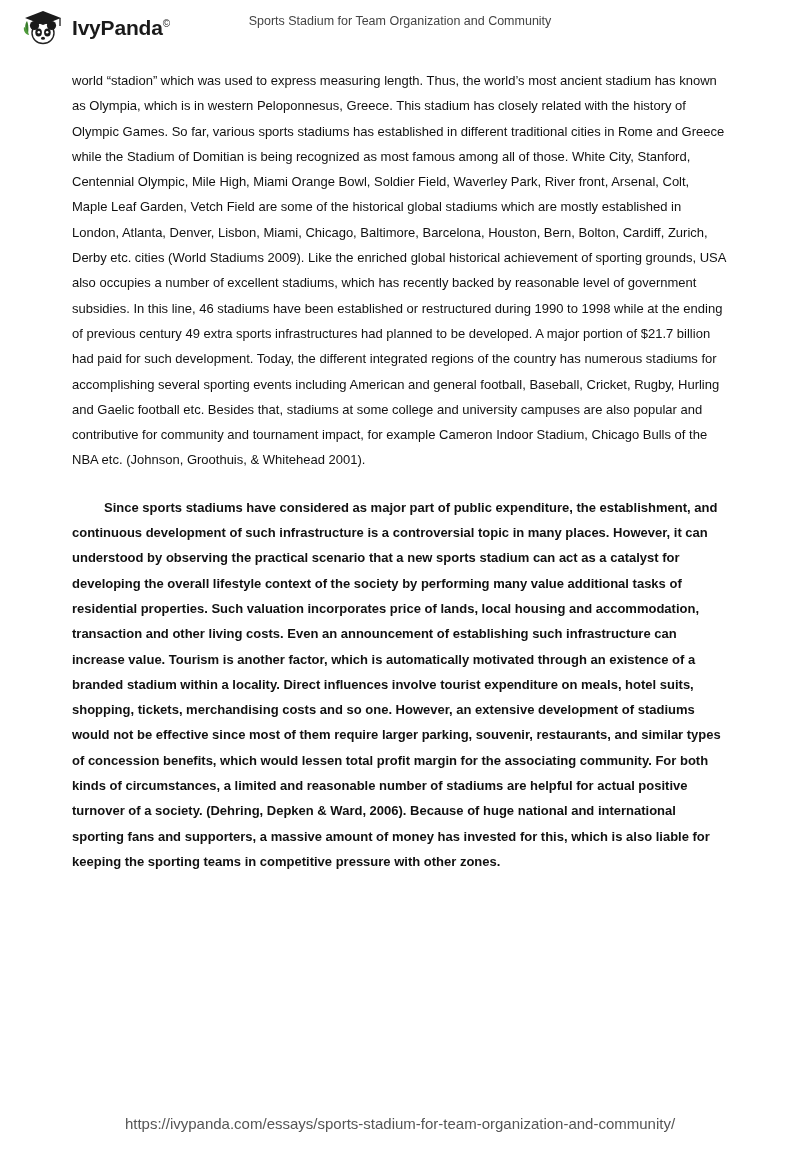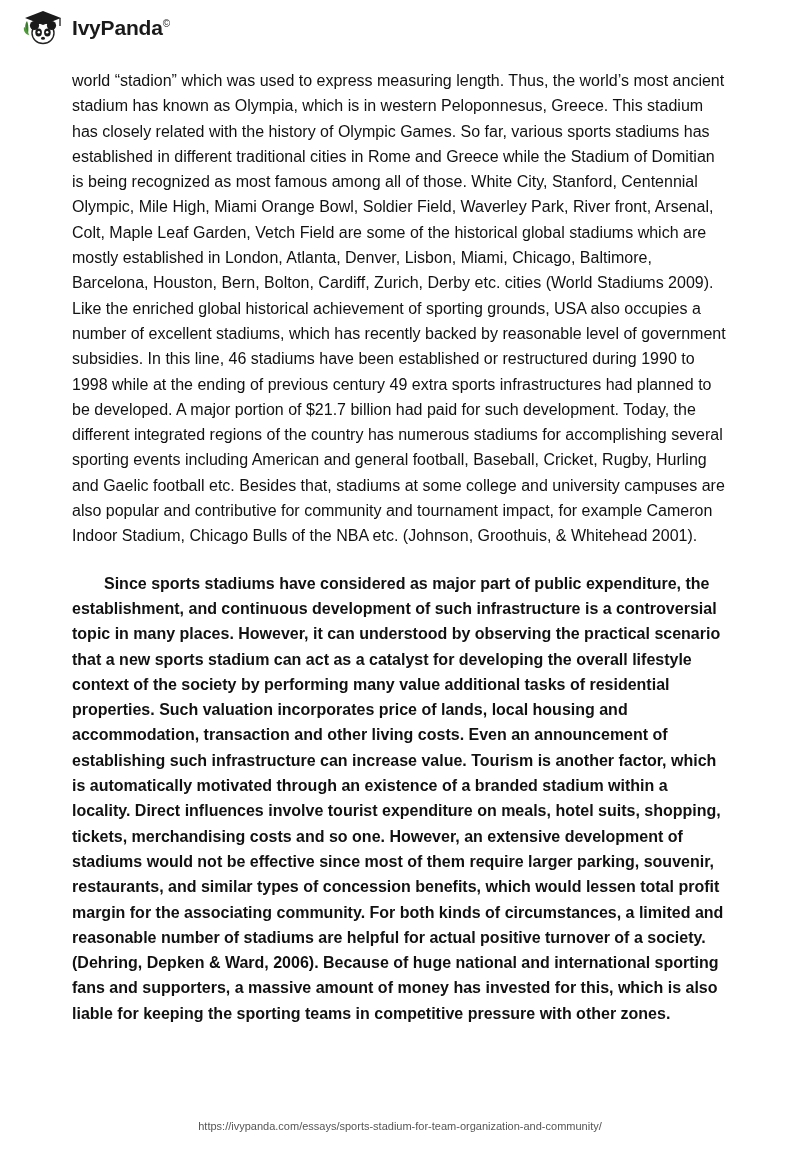--- a/index.html
+++ b/index.html
@@ -69,42 +69,42 @@
     pointer-events: none;
   }
   
   .content {
     position: absolute;
     top: 68px;
     left: 72px;
     width: 656px;
   }
   .para {
-    font-size: 16px;
+    font-size: 13px;
     line-height: 25.3px;
     color: #111111;
     text-align: left;
     margin: 0;
     font-family: "Liberation Sans", sans-serif;
   }
   .para + .para {
     margin-top: 22px;
   }
   .para.indent {
     text-indent: 32px;
     font-weight: bold;
   }
   
   .footer {
     position: absolute;
     left: 0;
     right: 0;
     bottom: 28px;
     text-align: center;
-    font-size: 11px;
+    font-size: 15px;
     color: #555555;
     font-family: "Liberation Sans", sans-serif;
   }
   .footer a {
     color: #555555;
     text-decoration: none;
   }
 </style>
 </head>
 <body>
@@ -125,20 +125,21 @@
           <ellipse cx="21" cy="29.2" rx="2" ry="1.5" fill="#1b1b1b"></ellipse>
           <path d="M3 9 L21 2 L39 9 L21 16 Z" fill="#1b1b1b"></path>
           <rect x="19.6" y="8" width="2.8" height="2.6" fill="#1b1b1b"></rect>
           <path d="M38 9 L38 17" stroke="#1b1b1b" stroke-width="1.3" fill="none"></path>
           <path d="M5 12 C2 16 3 22 6 24 C7 19 6 14 5 12 Z" fill="#3a7d2c"></path>
           <path d="M2 18 C1 22 4 26 7 26 C6 22 4 19 2 18 Z" fill="#4e9a3a"></path>
         </svg>
       </span>
       <span class="brand-name"><span>IvyPanda</span><sup>©</sup></span>
     </a>
+    <div class="header-title">Sports Stadium for Team Organization and Community</div>
   </div>
 
   <div class="content">
     <p class="para">world “stadion” which was used to express measuring length. Thus, the world’s most ancient stadium has known as Olympia, which is in western Peloponnesus, Greece. This stadium has closely related with the history of Olympic Games. So far, various sports stadiums has established in different traditional cities in Rome and Greece while the Stadium of Domitian is being recognized as most famous among all of those. White City, Stanford, Centennial Olympic, Mile High, Miami Orange Bowl, Soldier Field, Waverley Park, River front, Arsenal, Colt, Maple Leaf Garden, Vetch Field are some of the historical global stadiums which are mostly established in London, Atlanta, Denver, Lisbon, Miami, Chicago, Baltimore, Barcelona, Houston, Bern, Bolton, Cardiff, Zurich, Derby etc. cities (World Stadiums 2009). Like the enriched global historical achievement of sporting grounds, USA also occupies a number of excellent stadiums, which has recently backed by reasonable level of government subsidies. In this line, 46 stadiums have been established or restructured during 1990 to 1998 while at the ending of previous century 49 extra sports infrastructures had planned to be developed. A major portion of $21.7 billion had paid for such development. Today, the different integrated regions of the country has numerous stadiums for accomplishing several sporting events including American and general football, Baseball, Cricket, Rugby, Hurling and Gaelic football etc. Besides that, stadiums at some college and university campuses are also popular and contributive for community and tournament impact, for example Cameron Indoor Stadium, Chicago Bulls of the NBA etc. (Johnson, Groothuis, &amp; Whitehead 2001).</p>
     <p class="para indent">Since sports stadiums have considered as major part of public expenditure, the establishment, and continuous development of such infrastructure is a controversial topic in many places. However, it can understood by observing the practical scenario that a new sports stadium can act as a catalyst for developing the overall lifestyle context of the society by performing many value additional tasks of residential properties. Such valuation incorporates price of lands, local housing and accommodation, transaction and other living costs. Even an announcement of establishing such infrastructure can increase value. Tourism is another factor, which is automatically motivated through an existence of a branded stadium within a locality. Direct influences involve tourist expenditure on meals, hotel suits, shopping, tickets, merchandising costs and so one. However, an extensive development of stadiums would not be effective since most of them require larger parking, souvenir, restaurants, and similar types of concession benefits, which would lessen total profit margin for the associating community. For both kinds of circumstances, a limited and reasonable number of stadiums are helpful for actual positive turnover of a society. (Dehring, Depken &amp; Ward, 2006). Because of huge national and international sporting fans and supporters, a massive amount of money has invested for this, which is also liable for keeping the sporting teams in competitive pressure with other zones.</p>
   </div>
 
   <div class="footer">
     <a href="#">https://ivypanda.com/essays/sports-stadium-for-team-organization-and-community/</a>
   </div>

